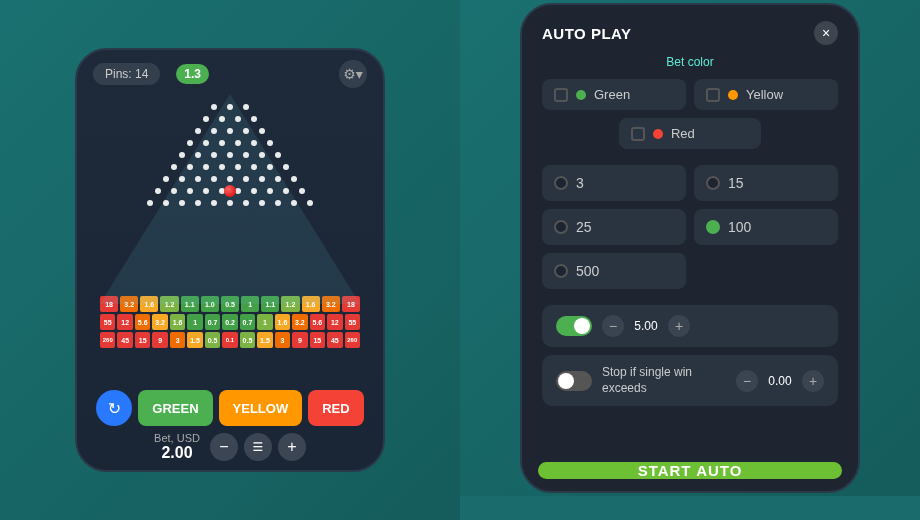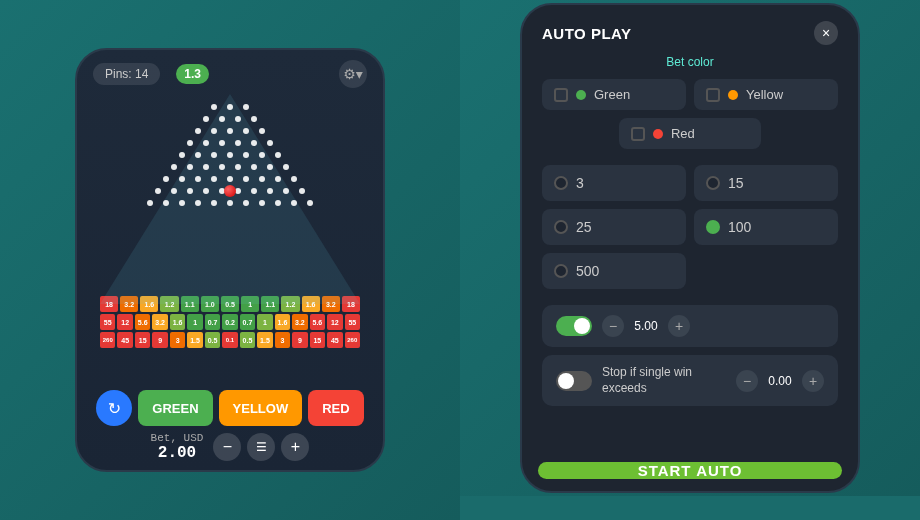--- a/index.html
+++ b/index.html
@@ -662,21 +662,21 @@
     </div>
 
     <div class="bottom-controls">
       <div class="color-buttons">
         <button class="btn-refresh">↻</button>
         <button class="btn-color btn-green">GREEN</button>
         <button class="btn-color btn-yellow">YELLOW</button>
         <button class="btn-color btn-red">RED</button>
       </div>
       <div class="bet-row">
-        <div style="display:flex;flex-direction:column;align-items:center;font-family:Liberation Mono, monospace;">
+        <div style="display:flex;flex-direction:column;align-items:center;">
           <div class="bet-label">Bet, USD</div>
           <div class="bet-amount">2.00</div>
         </div>
         <div class="bet-controls">
           <button class="bet-btn">−</button>
           <button class="bet-stack-btn">☰</button>
           <button class="bet-btn">+</button>
         </div>
       </div>
     </div>

